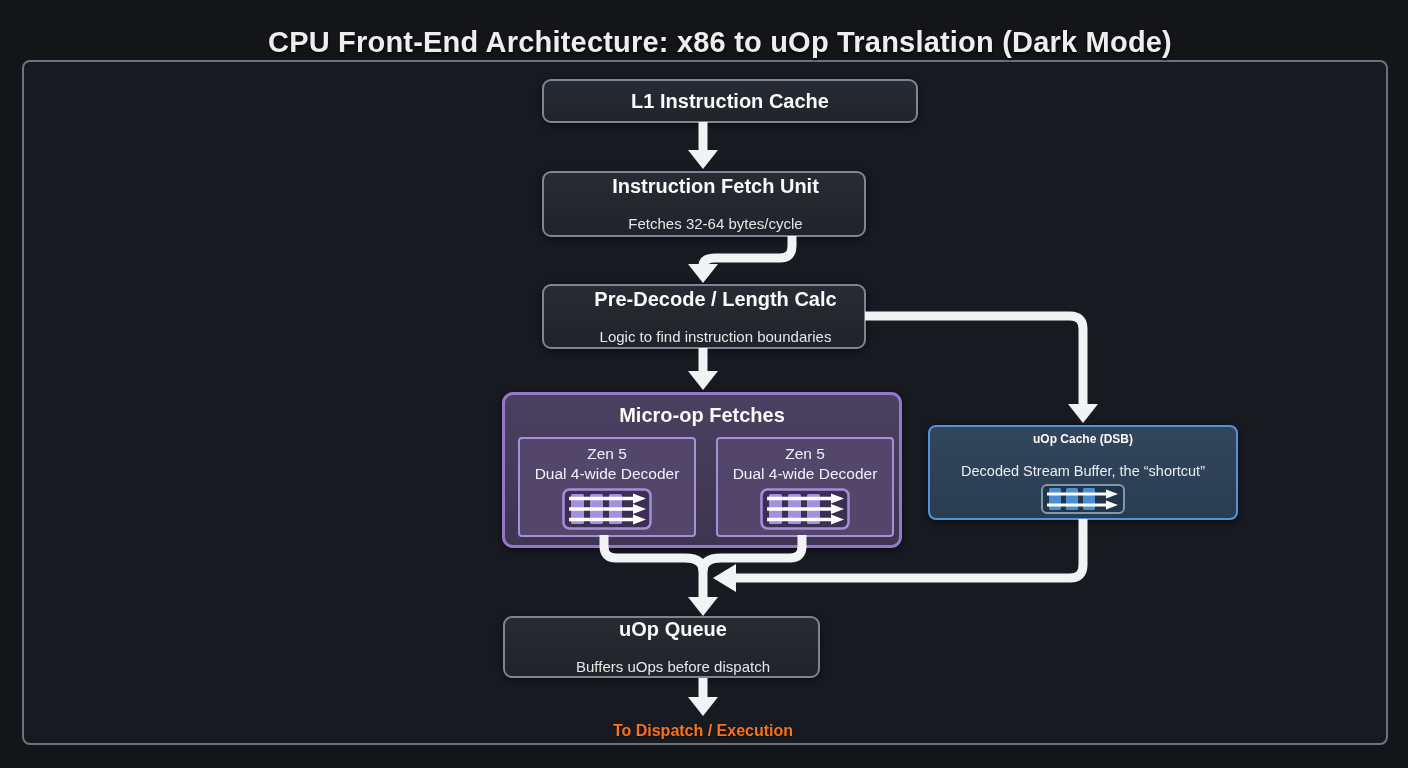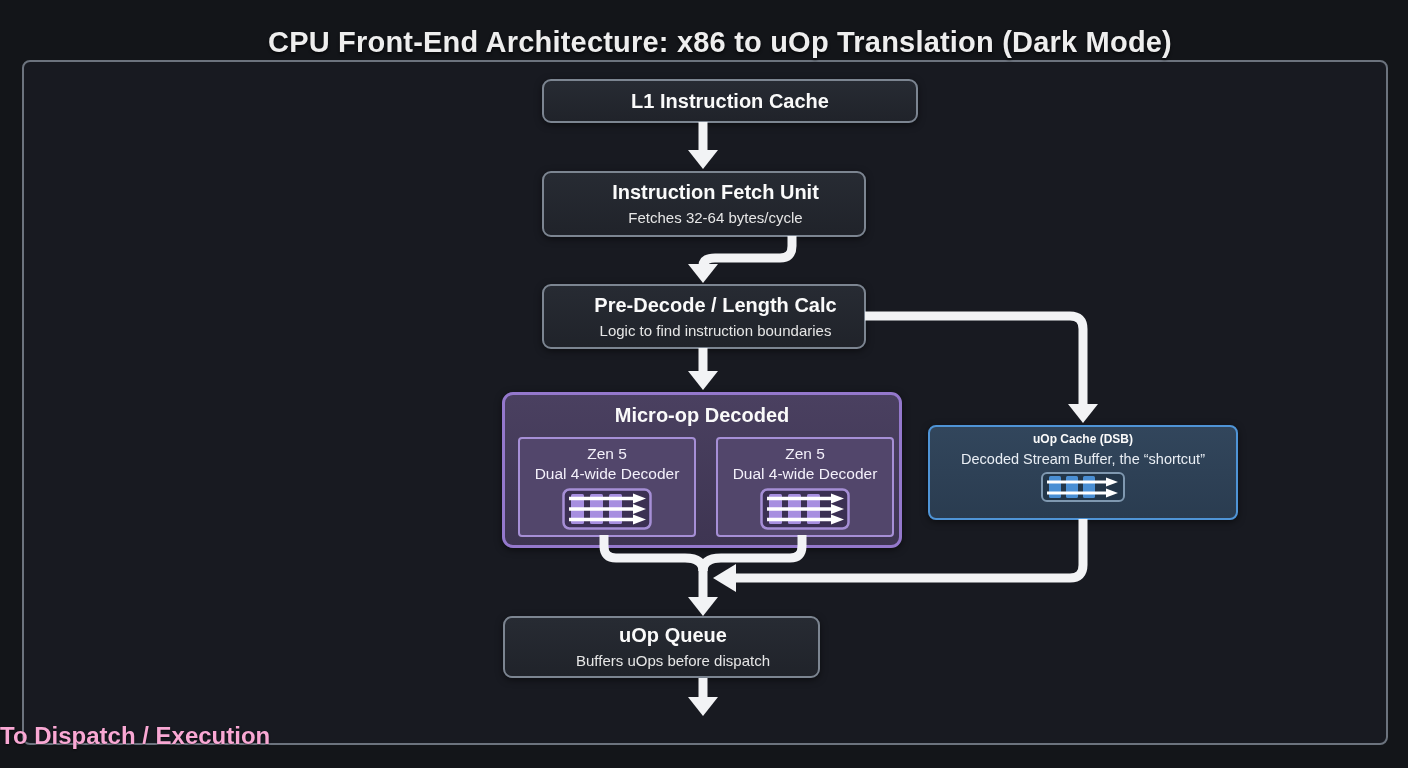--- a/index.html
+++ b/index.html
@@ -23,21 +23,21 @@
   .node{
     position:absolute;box-sizing:border-box;z-index:2;
     border-radius:9px;text-align:center;
     box-shadow:0 2px 7px rgba(0,0,0,.5);
   }
   .gray{
     background:linear-gradient(#272b33,#20232a);
     border:2px solid #7c8591;
   }
   .node .t{font-size:20px;font-weight:bold;color:#fafafa;line-height:1.25;}
-  .node .s{font-size:15px;color:#e6e6e6;line-height:1.3;margin-top:3px;}
+  .node .s{font-size:15px;color:#e6e6e6;line-height:1.3;margin-top:15px;}
   .single{display:flex;align-items:center;justify-content:center;}
   .multi{display:flex;flex-direction:column;align-items:center;justify-content:center;padding-left:23px;}
   .purple-outer{
     background:linear-gradient(#4a4060,#3e3552);
     border:3px solid #9478cc;border-radius:11px;
   }
   .purple-outer .t{font-size:20px;margin-top:8px;}
   .purple-inner{
     position:absolute;box-sizing:border-box;
     background:#52466b;border:2.5px solid #a68fd6;border-radius:4px;
@@ -53,21 +53,21 @@
   }
   .blue .t{font-size:12px;}
   .blue .s{font-size:14.5px;color:#e9eef4;}
   .icon-wrap{margin-top:3px;line-height:0;}
   .connectors{
     position:absolute;left:0;top:0;width:1408px;height:768px;
     z-index:5;pointer-events:none;
   }
   .dispatch-label{
     position:absolute;top:722px;left:0;width:1406px;
-    text-align:left;font-size:24px;font-weight:bold;color:#f9a8d4;
+    text-align:center;font-size:16px;font-weight:bold;color:#f97316;
     z-index:2;text-shadow:0 1px 2px rgba(0,0,0,.6);
   }
 </style>
 </head>
 <body>
 
 <div class="stage">
 
   <h1 class="page-title">CPU Front-End Architecture: x86 to uOp Translation (Dark Mode)</h1>
 
@@ -81,21 +81,21 @@
     <div class="t">Instruction Fetch Unit</div>
     <div class="s">Fetches 32-64 bytes/cycle</div>
   </div>
 
   <div class="node gray multi" style="left:542px;top:284px;width:324px;height:65px;">
     <div class="t">Pre-Decode / Length Calc</div>
     <div class="s">Logic to find instruction boundaries</div>
   </div>
 
   <div class="node purple-outer" style="left:502px;top:392px;width:400px;height:156px;">
-    <div class="t">Micro-op Decoded</div>
+    <div class="t">Micro-op Fetches</div>
 
     <div class="purple-inner" style="left:13px;top:42px;width:178px;height:100px;">
       <div class="z">Zen 5</div>
       <div class="z">Dual 4-wide Decoder</div>
       <div class="icon-wrap">
         <svg width="90" height="42" viewBox="0 0 90 42">
           <rect x="1.5" y="1.5" width="87" height="39" rx="6" fill="#3b3053" stroke="#a68fd6" stroke-width="2.5"></rect>
           <rect x="9" y="6" width="13" height="30" rx="1.5" fill="#a78fe0"></rect>
           <rect x="28" y="6" width="13" height="30" rx="1.5" fill="#a78fe0"></rect>
           <rect x="47" y="6" width="13" height="30" rx="1.5" fill="#a78fe0"></rect>

